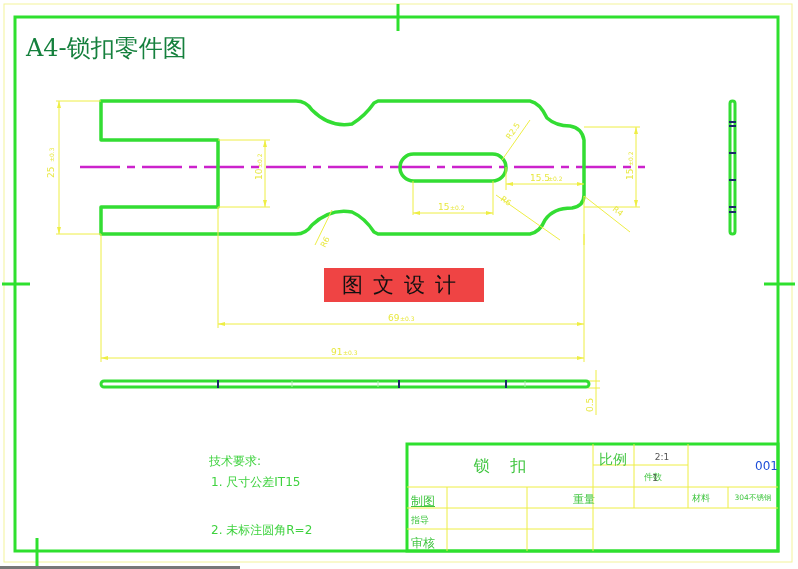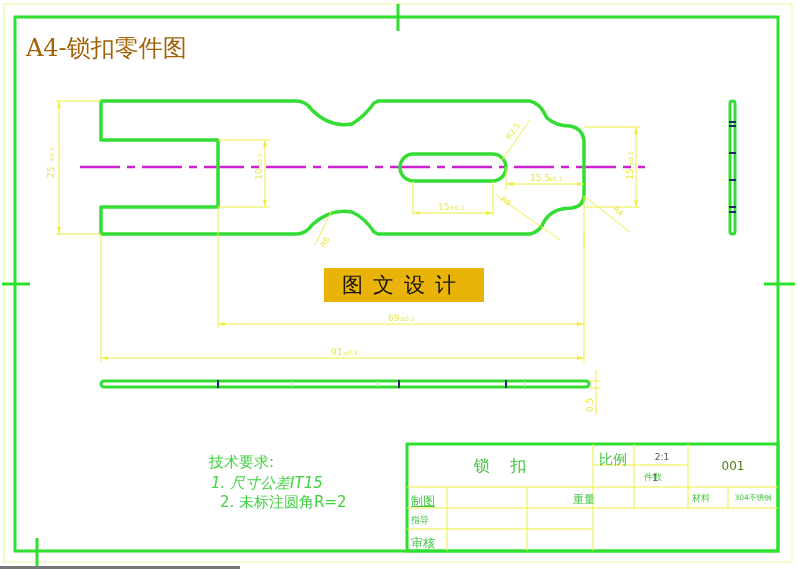--- a/index.html
+++ b/index.html
@@ -1,20 +1,20 @@
 <!DOCTYPE html>
 <html><head>
 <meta charset="utf-8">
 <style>
   html, body { margin: 0; padding: 0; background: #ffffff; }
   body { width: 798px; height: 569px; position: relative; overflow: hidden; font-family: "DejaVu Sans", sans-serif; }
   #canvas { position: absolute; left: 0; top: 0; width: 798px; height: 569px; }
-  .title-main { position: absolute; left: 26px; top: 32px; font-family: "DejaVu Serif", serif; font-size: 24px; color: #a16207; letter-spacing: 0px; }
-  .watermark { position: absolute; left: 324px; top: 268px; width: 160px; height: 34px; background: #eab308; font-family: Liberation Sans, sans-serif; font-size: 21px; color: #111; letter-spacing: 10px; text-align: center; line-height: 34px; }
-  .tech { position: absolute; font-size: 15px; color: #3fd23f; font-family: "DejaVu Sans", sans-serif; }
+  .title-main { position: absolute; left: 26px; top: 32px; font-family: "DejaVu Serif", serif; font-size: 24px; color: #15803d; letter-spacing: 0px; }
+  .watermark { position: absolute; left: 324px; top: 268px; width: 160px; height: 34px; background: #ef4444; font-family: Liberation Sans, sans-serif; font-size: 21px; color: #111; letter-spacing: 10px; text-align: center; line-height: 34px; }
+  .tech { position: absolute; font-size: 12px; color: #3fd23f; font-family: "DejaVu Sans", sans-serif; }
   .tb-text { position: absolute; color: #3fc53f; font-family: "DejaVu Sans", sans-serif; }
   .dim { font-family: "DejaVu Sans", sans-serif; fill: #e8e840; }
 </style>
 </head>
 <body>
 
 <svg id="canvas" width="798" height="569" viewBox="0 0 798 569" xmlns="http://www.w3.org/2000/svg">
 
   <rect x="4" y="4" width="788" height="558" fill="none" stroke="#f3f39a" stroke-width="1"></rect>
 
@@ -151,29 +151,29 @@
       <line x1="688" y1="444" x2="688" y2="508"></line>
       <line x1="728" y1="487" x2="728" y2="508"></line>
     </g>
   </g>
 </svg>
 
 <div class="title-main">A4-锁扣零件图</div>
 <div class="watermark">图文设计</div>
 
 <div class="tech" style="left:209px; top:453px;">技术要求:</div>
-<div class="tech" style="left:211px; top:474px;font-style:italic;">1. 尺寸公差IT15</div>
-<div class="tech" style="left:211px; top:493px;margin-left:9px;">2. 未标注圆角R=2</div>
+<div class="tech" style="left:211px; top:474px;">1. 尺寸公差IT15</div>
+<div class="tech" style="left:211px; top:522px;">2. 未标注圆角R=2</div>
 
 <div class="tb-text" style="left:407px; top:456px; width:186px; text-align:center; font-size:16px; white-space:pre;">锁    扣</div>
 <div class="tb-text" style="left:411px; top:493px; font-size:12px;text-decoration:underline;">制图</div>
 <div class="tb-text" style="left:411px; top:514px; font-size:9px;">指导</div>
 <div class="tb-text" style="left:411px; top:535px; font-size:12px;">审核</div>
 
 <div class="tb-text" style="left:599px; top:451px; font-size:14px;">比例</div>
 <div class="tb-text" style="left:634px; top:452px; width:56px; text-align:center; font-size:9px; color:#555;">2:1</div>
 <div class="tb-text" style="left:600px; top:471px; font-size:9px;margin-left:44px;">件数</div>
 <div class="tb-text" style="left:634px; top:473px; width:42px; text-align:center; font-size:9px; color:#555;">1</div>
 <div class="tb-text" style="left:573px; top:492px; font-size:11px;">重量</div>
 <div class="tb-text" style="left:634px; top:492px; width:54px; font-size:9px;"></div>
-<div class="tb-text" style="left:688px; top:459px; width:90px; text-align:center; font-size:12px; color:#4d7c0f;">001</div>
+<div class="tb-text" style="left:688px; top:459px; width:90px; text-align:right; font-size:12px; color:#1d4ed8;">001</div>
 <div class="tb-text" style="left:692px; top:492px; font-size:9px;">材料</div>
 <div class="tb-text" style="left:728px; top:493px; width:50px; text-align:center; font-size:7.5px;">304不锈钢</div>
 
 </body></html>

